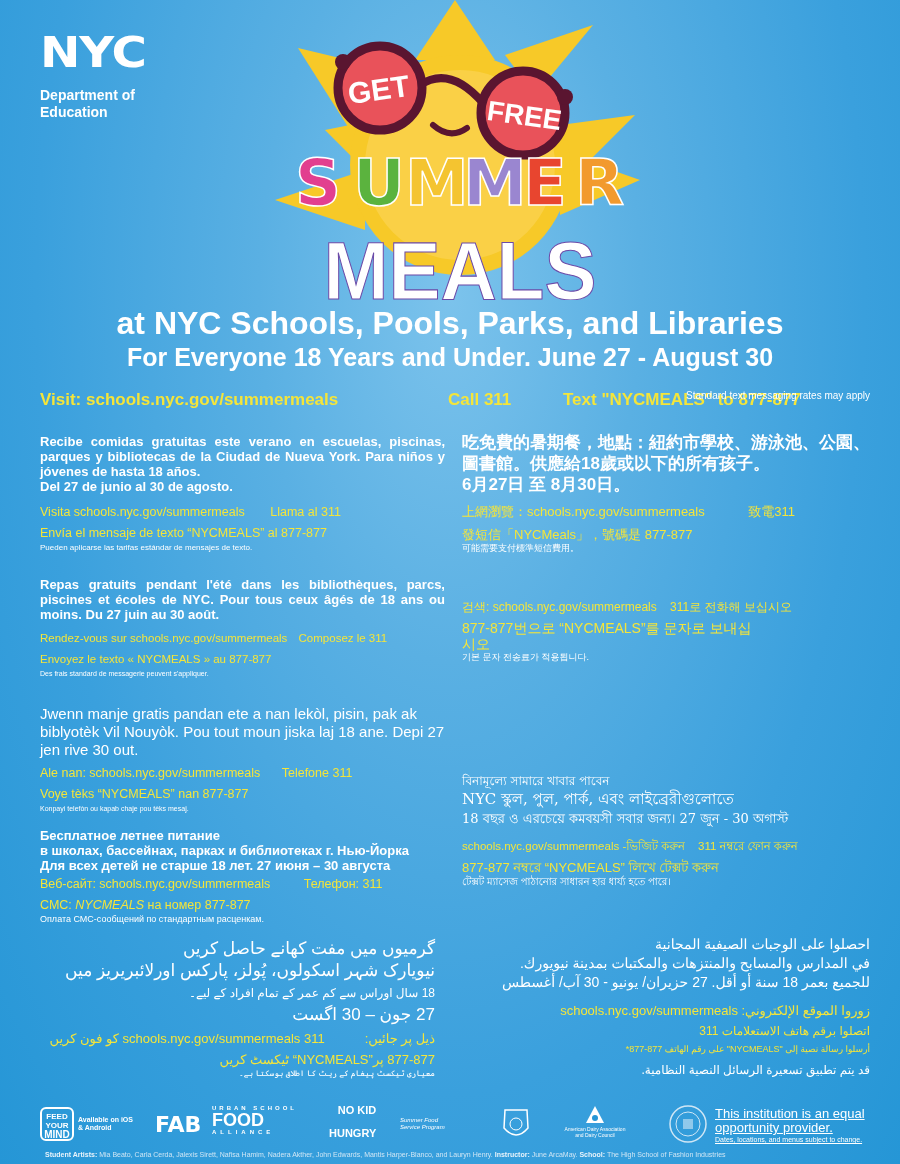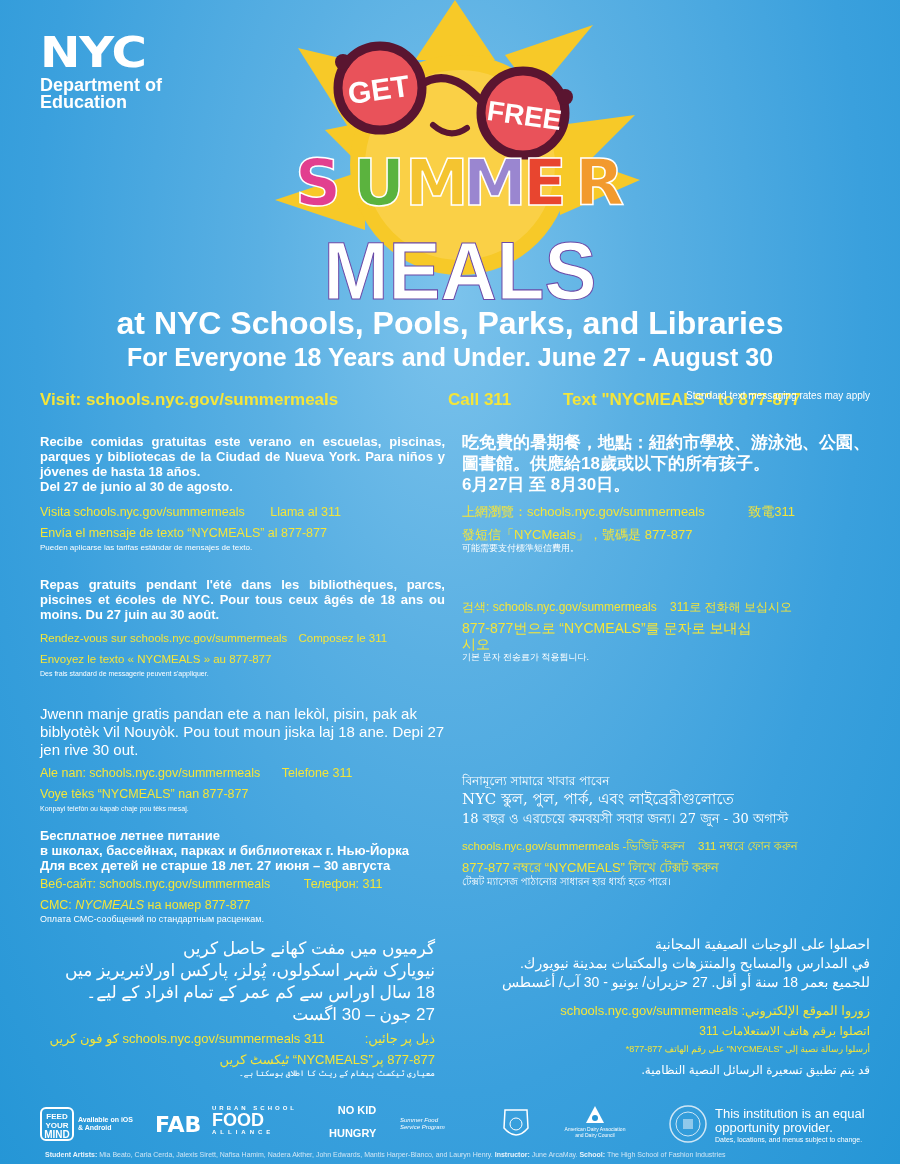--- a/index.html
+++ b/index.html
@@ -6,21 +6,21 @@
   html, body { width: 900px; height: 1164px; overflow: hidden; }
   body {
     font-family: "Liberation Sans", sans-serif;
     background: radial-gradient(ellipse at 50% 25%, #7cc3ec 0%, #5ab0e3 30%, #3aa0dd 65%, #2596d6 100%);
     color: #fff;
     position: relative;
   }
   .abs { position: absolute; }
   .nyc-logo { left: 40px; top: 33px; width: 140px; }
   .nyc-word { font-family: "DejaVu Sans", sans-serif; font-weight: 900; font-size: 42px; letter-spacing: -1px; line-height: 40px; color: #fff; transform: scaleX(1.15); transform-origin: left; }
-  .nyc-dept { font-weight: bold; font-size: 18px; line-height: 17px; margin-top: 4px; }
+  .nyc-dept { font-weight: bold; font-size: 14px; line-height: 17px; margin-top: 14px; }
 
   .hero { left: 255px; top: 0; width: 400px; height: 300px; }
   .subhead { left: 0; width: 900px; text-align: center; font-weight: bold; }
   .h1 { top: 305px; font-size: 32px; }
   .h2 { top: 343px; font-size: 25px; }
   .contact-row { top: 390px; left: 40px; width: 830px; height: 34px; color: #f4e53a; font-weight: bold; font-size: 17px; }
   .contact-row span { position: absolute; top: 0; }
   .rates { position: absolute; right: 0; top: 18px; font-size: 10px; color: #fff; font-weight: normal; }
 
   .block { position: absolute; width: 405px; }
@@ -29,21 +29,21 @@
   .lead.reg { font-weight: normal; font-size: 15px; line-height: 18px; }
   .y { color: #f4e53a; font-size: 12.5px; line-height: 17px; margin-top: 4px; white-space: nowrap; }
   .y span + span { margin-left: 22px; }
   .small { font-size: 8px; color: #fff; line-height: 11px; }
   .rtl { direction: rtl; text-align: right; }
 
   .footer-logos { left: 40px; top: 1105px; width: 850px; height: 38px; }
   .logo { position: absolute; top: 0; height: 38px; color: #fff; font-weight: bold; display: flex; align-items: center; gap: 4px; }
   .credits { left: 45px; top: 1151px; font-size: 7px; color: #cfe6f5; white-space: nowrap; }
   .credits b { color: #e8f3fb; }
-  .eop { left: 715px; top: 1107px; width: 180px; line-height: 14px; }
+  .eop { left: 715px; top: 1107px; width: 180px; line-height: 14px; text-decoration: underline; }
   .eop .big { font-size: 13px; }
   .eop .sm { font-size: 7px; line-height: 9px; }
 </style>
 </head>
 <body>
 
 <div class="abs nyc-logo">
   <div class="nyc-word">NYC</div>
   <div class="nyc-dept">
     <div>Department of</div>
@@ -168,21 +168,21 @@
     <span>Веб-сайт: schools.nyc.gov/summermeals</span>
     <span style="margin-left:30px">Телефон: 311</span>
   </div>
   <div class="y"><span>СМС: </span><i>NYCMEALS</i><span> на номер 877-877</span></div>
   <div class="small" style="font-size:9px">Оплата СМС-сообщений по стандартным расценкам.</div>
 </div>
 
 <div class="block rtl" style="left:40px; top:938px; width:395px;">
   <div class="lead reg" style="font-size:17px; line-height:22px;">گرمیوں میں مفت کھانے حاصل کریں</div>
   <div class="lead reg" style="font-size:17px; line-height:22px;">نیویارک شہر اسکولوں، پُولز، پارکس اورلائبریریز میں</div>
-  <div class="lead reg" style="font-size:17px; line-height:22px;">18 سال اوراس سے کم عمر کے تمام افراد کے لیے۔</div>
+  <div class="lead reg" style="font-size:12px; line-height:22px;">18 سال اوراس سے کم عمر کے تمام افراد کے لیے۔</div>
   <div class="lead reg" style="font-size:17px; line-height:22px;">27 جون – 30 اگست</div>
   <div class="y" style="font-size:13px;">
     <span>ذیل پر جائیں:schools.nyc.gov/summermeals</span>
     <span style="margin-right:40px">311 کو فون کریں</span>
   </div>
   <div class="y" style="font-size:13px;">877-877 پر”NYCMEALS“ ٹیکسٹ کریں</div>
   <div class="small" style="font-size:8px">معیاری ٹیکسٹ پیغام کے ریٹ کا اطلاق ہوسکتا ہے۔</div>
 </div>
 
 <div class="block rtl" style="left:475px; top:935px; width:395px;">

